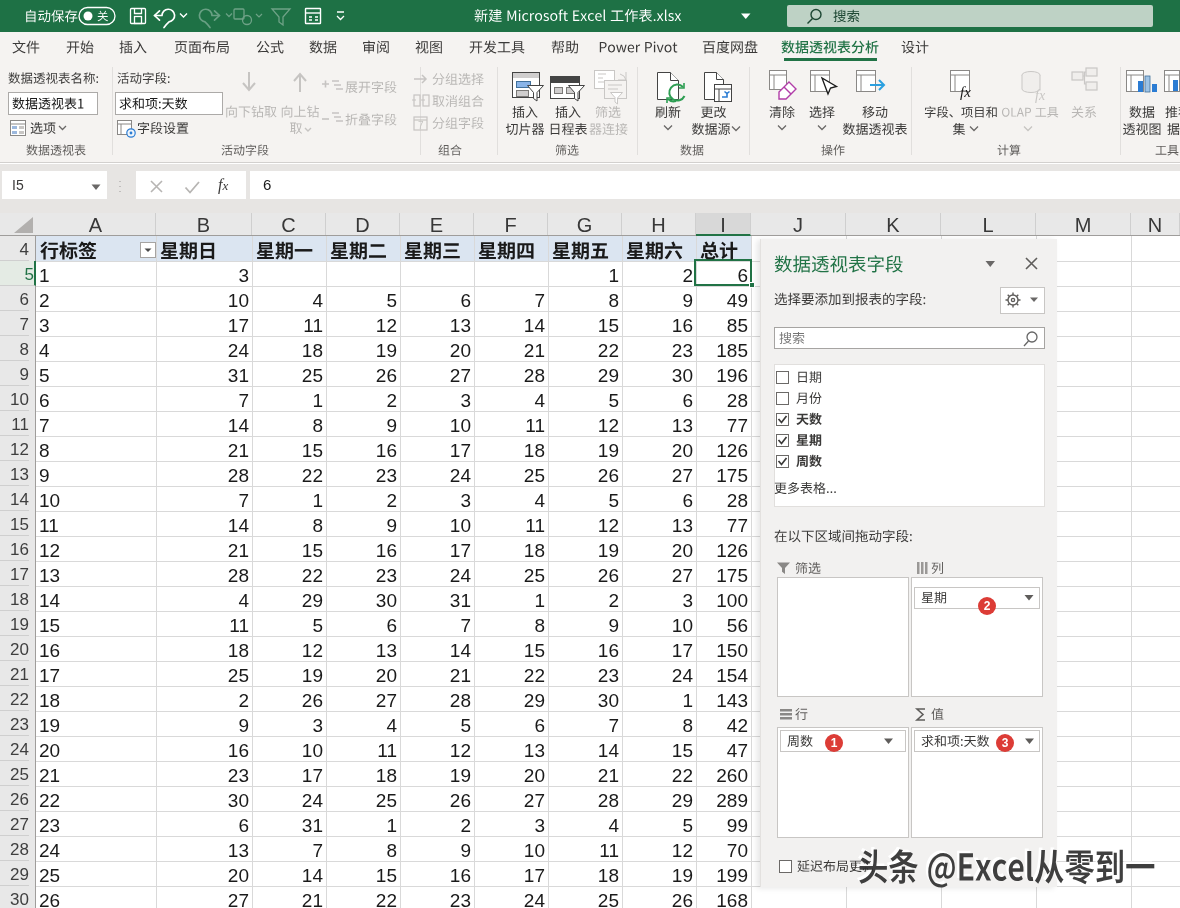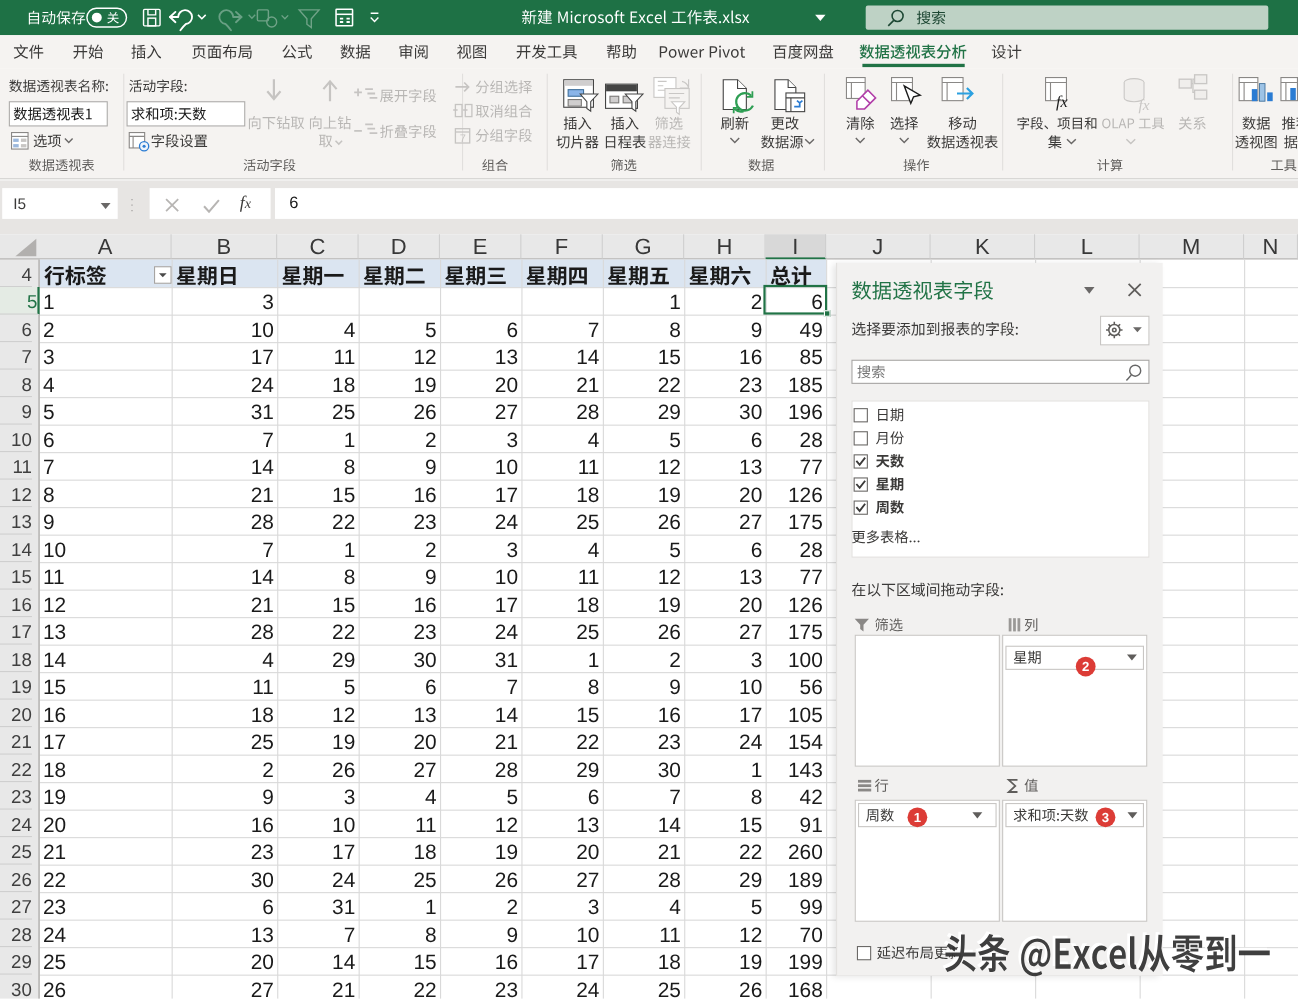--- a/index.html
+++ b/index.html
@@ -272,21 +272,21 @@
 <div class="cell num" style="left:622px;top:611px;width:71px">10</div>
 <div class="cell num" style="left:696px;top:611px;width:52px">56</div>
 <div class="cell" style="left:39px;top:636px;width:117px">16</div>
 <div class="cell num" style="left:156px;top:636px;width:93px">18</div>
 <div class="cell num" style="left:252px;top:636px;width:71px">12</div>
 <div class="cell num" style="left:326px;top:636px;width:71px">13</div>
 <div class="cell num" style="left:400px;top:636px;width:71px">14</div>
 <div class="cell num" style="left:474px;top:636px;width:71px">15</div>
 <div class="cell num" style="left:548px;top:636px;width:71px">16</div>
 <div class="cell num" style="left:622px;top:636px;width:71px">17</div>
-<div class="cell num" style="left:696px;top:636px;width:52px">105</div>
+<div class="cell num" style="left:696px;top:636px;width:52px">150</div>
 <div class="cell" style="left:39px;top:661px;width:117px">17</div>
 <div class="cell num" style="left:156px;top:661px;width:93px">25</div>
 <div class="cell num" style="left:252px;top:661px;width:71px">19</div>
 <div class="cell num" style="left:326px;top:661px;width:71px">20</div>
 <div class="cell num" style="left:400px;top:661px;width:71px">21</div>
 <div class="cell num" style="left:474px;top:661px;width:71px">22</div>
 <div class="cell num" style="left:548px;top:661px;width:71px">23</div>
 <div class="cell num" style="left:622px;top:661px;width:71px">24</div>
 <div class="cell num" style="left:696px;top:661px;width:52px">154</div>
 <div class="cell" style="left:39px;top:686px;width:117px">18</div>
@@ -308,39 +308,39 @@
 <div class="cell num" style="left:622px;top:711px;width:71px">8</div>
 <div class="cell num" style="left:696px;top:711px;width:52px">42</div>
 <div class="cell" style="left:39px;top:736px;width:117px">20</div>
 <div class="cell num" style="left:156px;top:736px;width:93px">16</div>
 <div class="cell num" style="left:252px;top:736px;width:71px">10</div>
 <div class="cell num" style="left:326px;top:736px;width:71px">11</div>
 <div class="cell num" style="left:400px;top:736px;width:71px">12</div>
 <div class="cell num" style="left:474px;top:736px;width:71px">13</div>
 <div class="cell num" style="left:548px;top:736px;width:71px">14</div>
 <div class="cell num" style="left:622px;top:736px;width:71px">15</div>
-<div class="cell num" style="left:696px;top:736px;width:52px">91</div>
+<div class="cell num" style="left:696px;top:736px;width:52px">47</div>
 <div class="cell" style="left:39px;top:761px;width:117px">21</div>
 <div class="cell num" style="left:156px;top:761px;width:93px">23</div>
 <div class="cell num" style="left:252px;top:761px;width:71px">17</div>
 <div class="cell num" style="left:326px;top:761px;width:71px">18</div>
 <div class="cell num" style="left:400px;top:761px;width:71px">19</div>
 <div class="cell num" style="left:474px;top:761px;width:71px">20</div>
 <div class="cell num" style="left:548px;top:761px;width:71px">21</div>
 <div class="cell num" style="left:622px;top:761px;width:71px">22</div>
 <div class="cell num" style="left:696px;top:761px;width:52px">260</div>
 <div class="cell" style="left:39px;top:786px;width:117px">22</div>
 <div class="cell num" style="left:156px;top:786px;width:93px">30</div>
 <div class="cell num" style="left:252px;top:786px;width:71px">24</div>
 <div class="cell num" style="left:326px;top:786px;width:71px">25</div>
 <div class="cell num" style="left:400px;top:786px;width:71px">26</div>
 <div class="cell num" style="left:474px;top:786px;width:71px">27</div>
 <div class="cell num" style="left:548px;top:786px;width:71px">28</div>
 <div class="cell num" style="left:622px;top:786px;width:71px">29</div>
-<div class="cell num" style="left:696px;top:786px;width:52px">189</div>
+<div class="cell num" style="left:696px;top:786px;width:52px">289</div>
 <div class="cell" style="left:39px;top:811px;width:117px">23</div>
 <div class="cell num" style="left:156px;top:811px;width:93px">6</div>
 <div class="cell num" style="left:252px;top:811px;width:71px">31</div>
 <div class="cell num" style="left:326px;top:811px;width:71px">1</div>
 <div class="cell num" style="left:400px;top:811px;width:71px">2</div>
 <div class="cell num" style="left:474px;top:811px;width:71px">3</div>
 <div class="cell num" style="left:548px;top:811px;width:71px">4</div>
 <div class="cell num" style="left:622px;top:811px;width:71px">5</div>
 <div class="cell num" style="left:696px;top:811px;width:52px">99</div>
 <div class="cell" style="left:39px;top:836px;width:117px">24</div>

